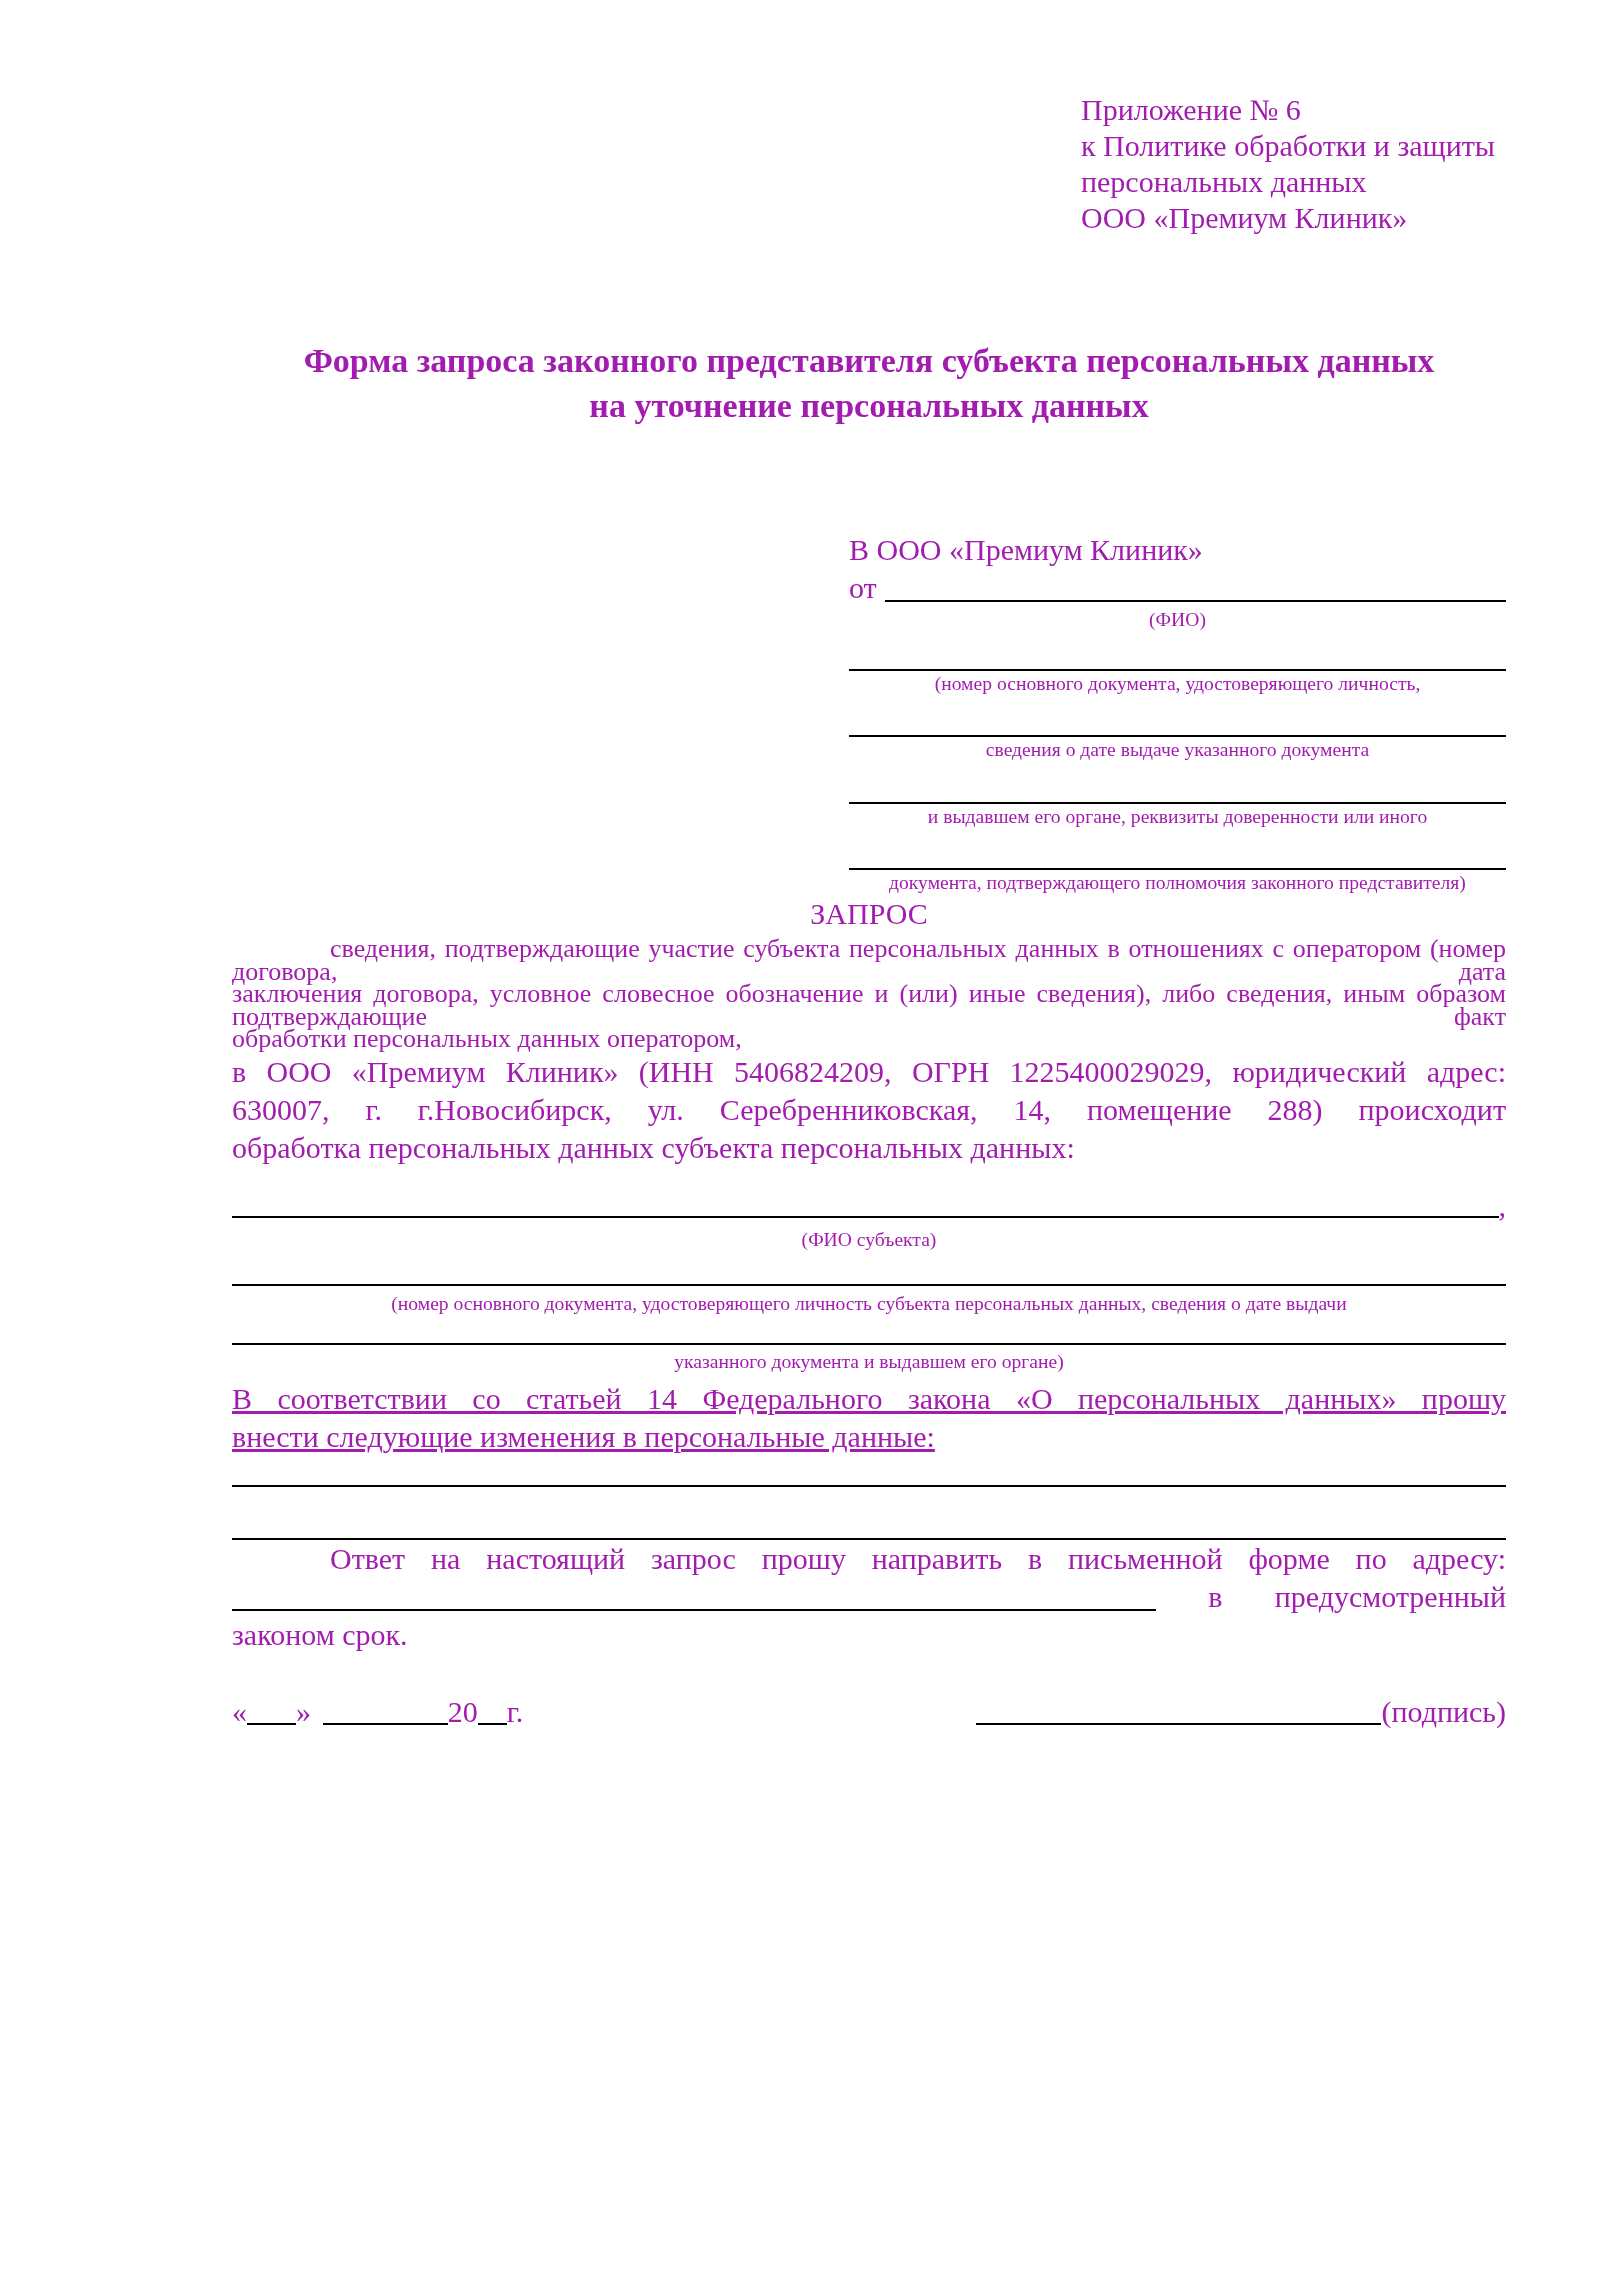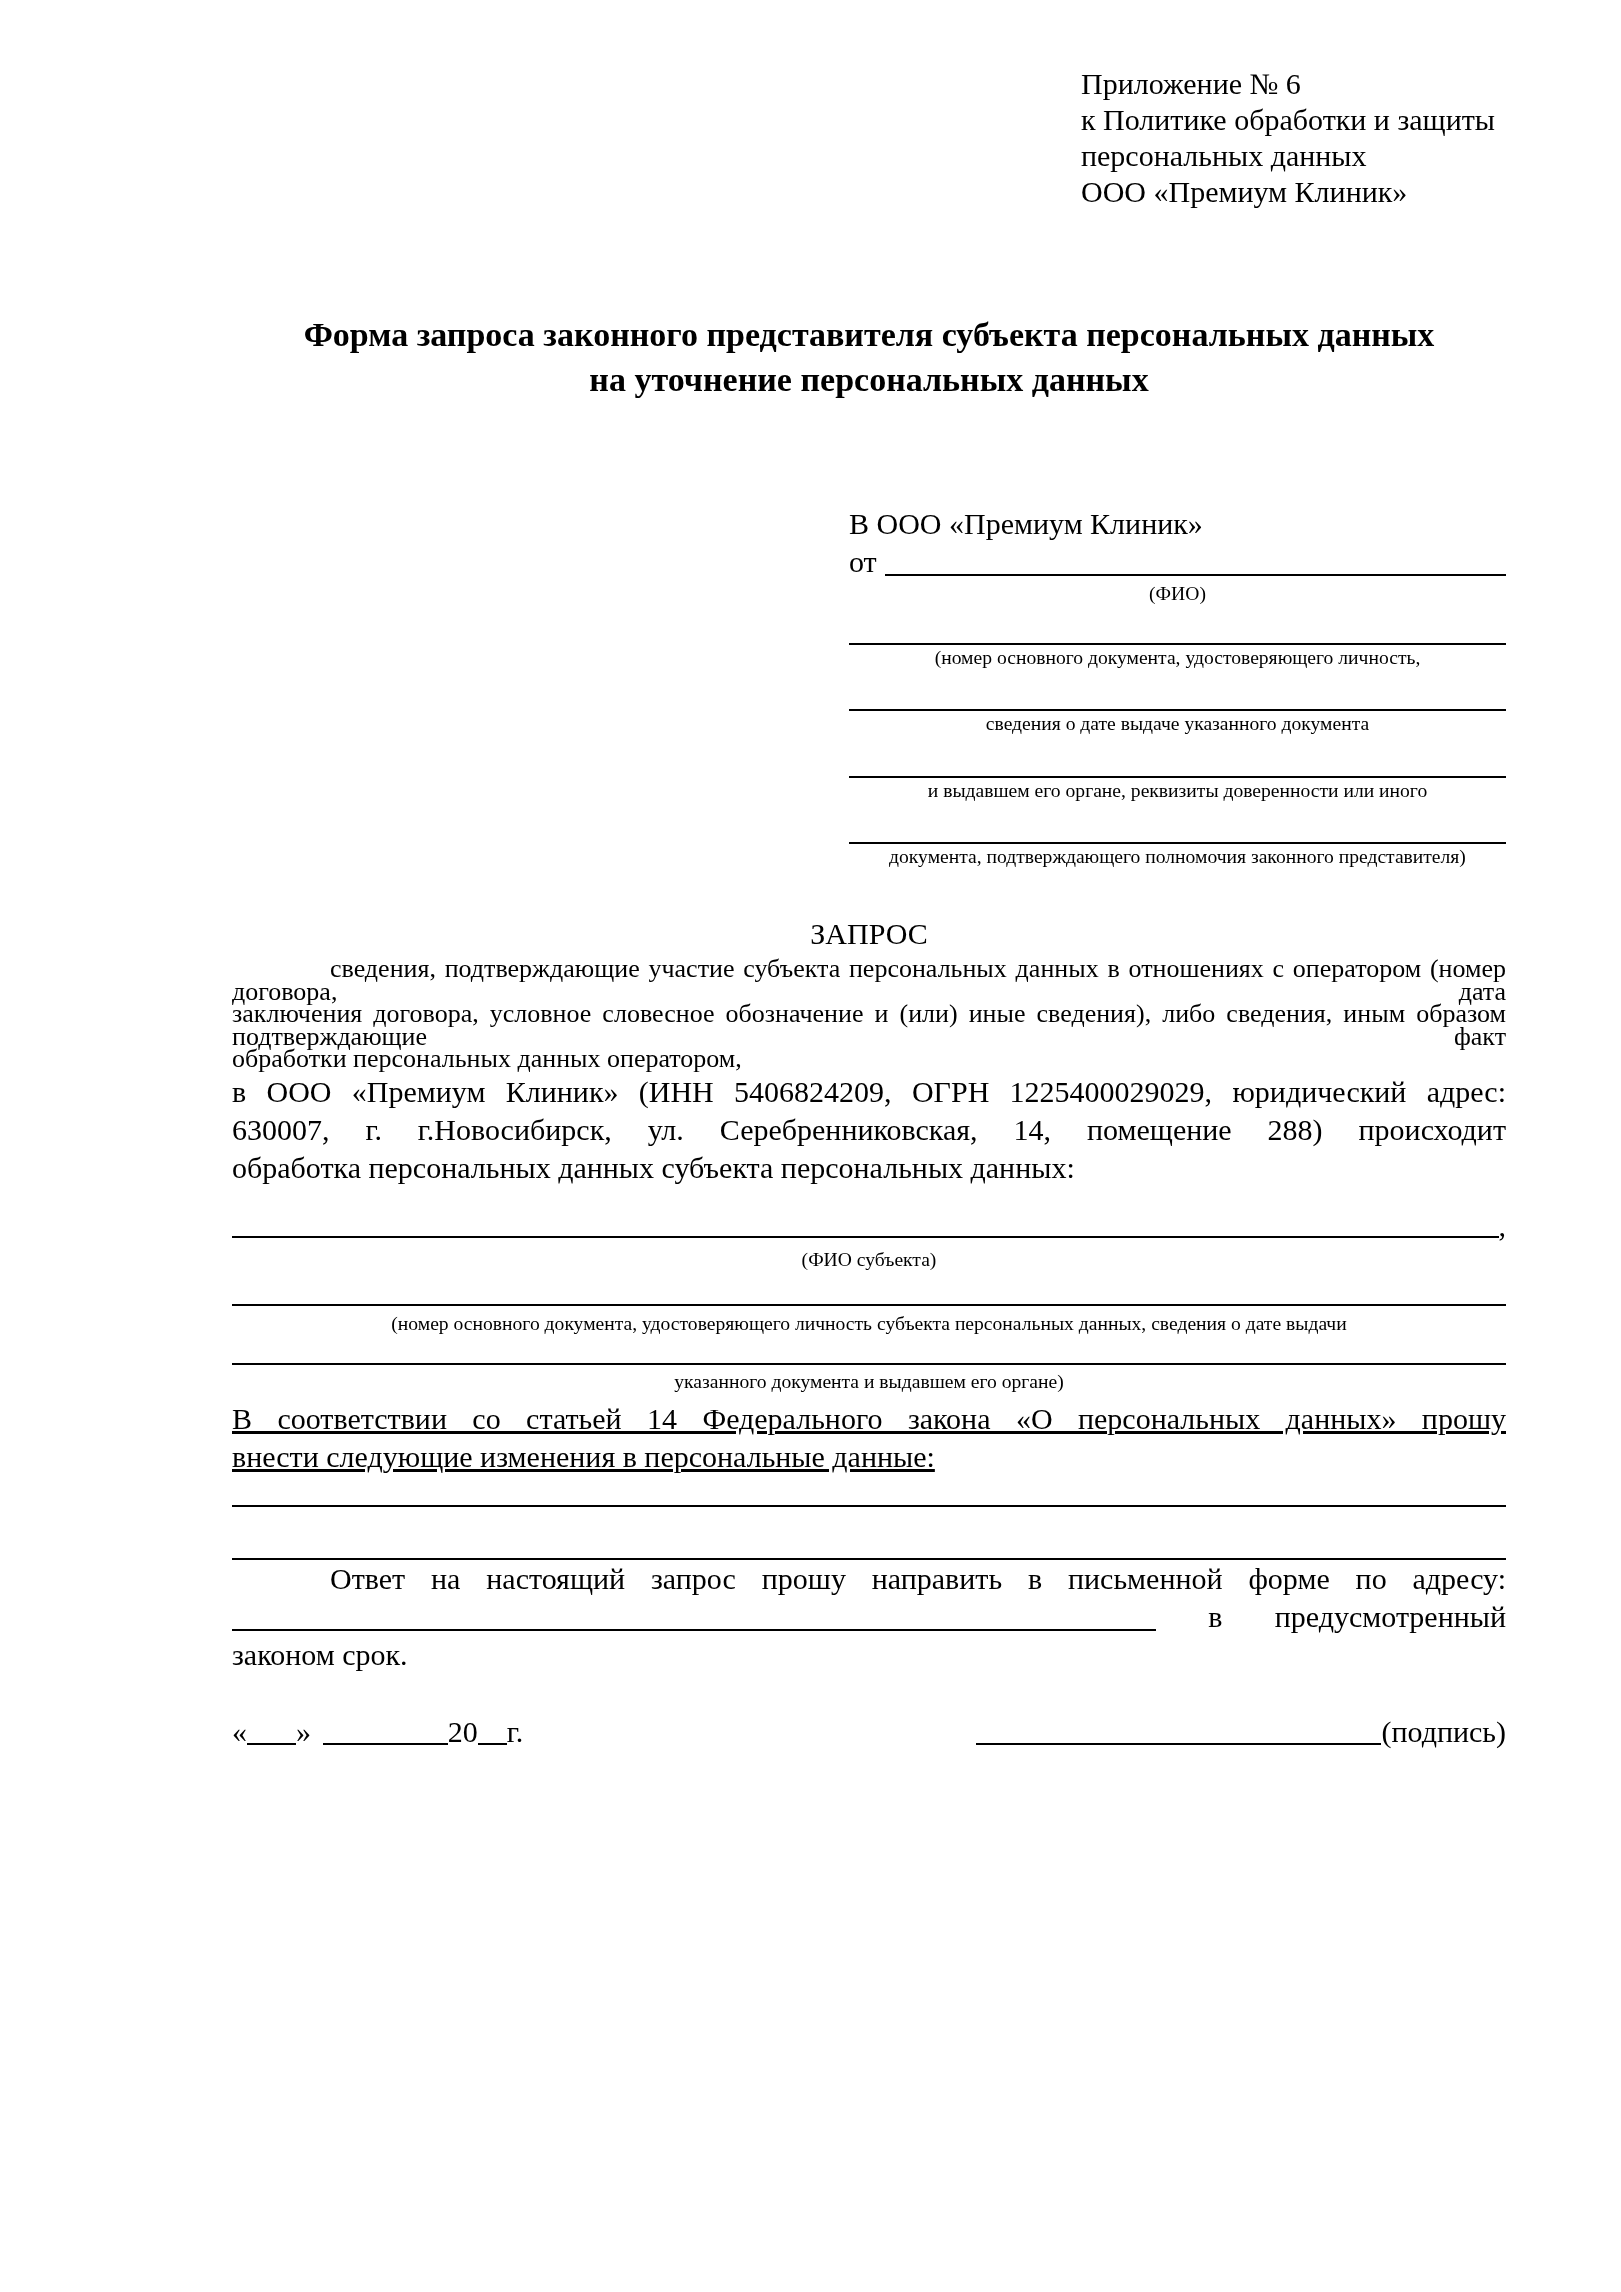--- a/index.html
+++ b/index.html
@@ -1,37 +1,37 @@
 <!DOCTYPE html>
 <html><head>
 <meta charset="utf-8">
 <style>
   html,body { margin:0; padding:0; background:#ffffff; }
   .page {
     position:relative;
     width:1621px; height:1976px;
     box-sizing:border-box;
-    padding:66px 115px 0 232px;
+    padding:92px 115px 0 232px;
     font-family:"Liberation Serif","DejaVu Serif",serif;
-    font-size:30px; line-height:38px; color:#000000;
+    font-size:30px; line-height:38px; color:#a21caf;
     overflow:hidden;
   }
   .annex { margin-left:849px; line-height:36px; white-space:nowrap; }
   .doc-title { margin-top:102px; text-align:center; font-weight:bold; font-size:34px; line-height:45px; }
   .addressee { margin-top:103px; margin-left:617px; }
   .flex-row { display:flex; align-items:flex-end; }
   .fill { flex:1 1 auto; height:0; border-bottom:2.9px solid #000; margin-bottom:4.9px; }
   .from-label { white-space:nowrap; padding-right:7.8px; }
   .cap { font-size:19.6px; line-height:22.5px; }
   .center { text-align:center; }
   .cap-after { margin-top:2px; }
   .u-row-first { margin-top:37px; }
   .u-row { margin-top:40px; }
   .fill-line { height:0; border-bottom:2.9px solid #000; }
-  .zapros { margin-top:46px; text-align:center; }
+  .zapros { text-align:center; }
   .lead-row { padding-left:98px; }
   .lead-label { white-space:nowrap; padding-right:12.7px; }
   .note { margin-top:5.9px; font-size:26px; line-height:22.5px; }
   .note-first { text-indent:98px; }
   .jl { text-align:justify; text-align-last:justify; }
   .pl { text-align:left; }
   .para { margin-top:2px; }
   .comma-row { margin-top:24.5px; }
   .comma { align-self:flex-end; line-height:1; padding-bottom:1px; }
   .mt7  { margin-top:6.9px; }

